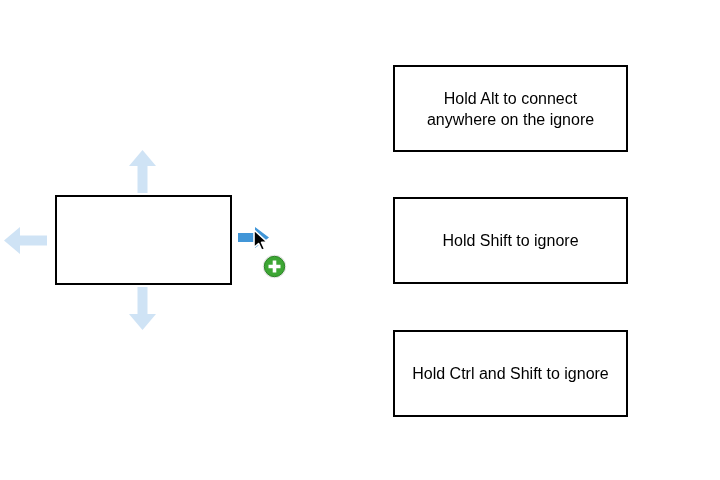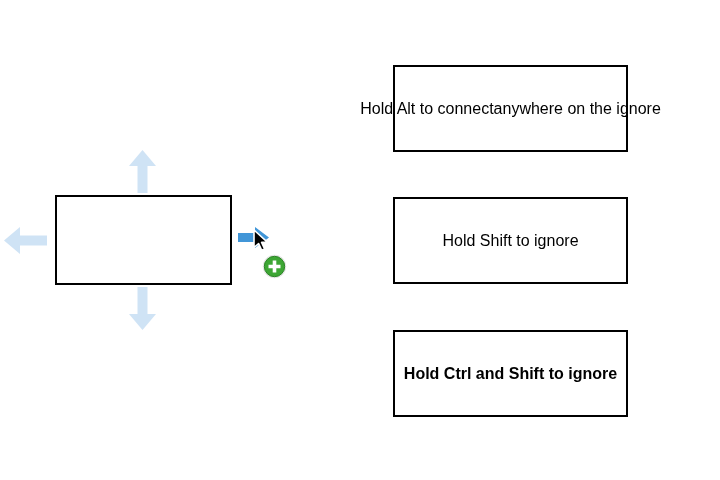--- a/index.html
+++ b/index.html
@@ -41,31 +41,31 @@
 
   
   .hint-box {
     left: 393px;
     width: 235px;
     height: 87px;
     background: #ffffff;
     border: 2px solid #000000;
     box-sizing: border-box;
     display: flex;
-    flex-direction: row;
+    flex-direction: column;
     align-items: center;
     justify-content: center;
     text-align: center;
     font-size: 16px;
     line-height: 21px;
     color: #000000;
   }
   .hint-box-1 { top: 65px; }
   .hint-box-2 { top: 197px; }
-  .hint-box-3 { top: 330px; font-weight: bold; }
+  .hint-box-3 { top: 330px; }
   .hint-line { display: block; white-space: nowrap; }
 </style>
 </head>
 <body>
 
 <div class="canvas">
 
   <div class="abs main-shape"></div>
 
   <svg class="abs dir-arrow dir-up" width="27" height="43" viewBox="0 0 27 43">

